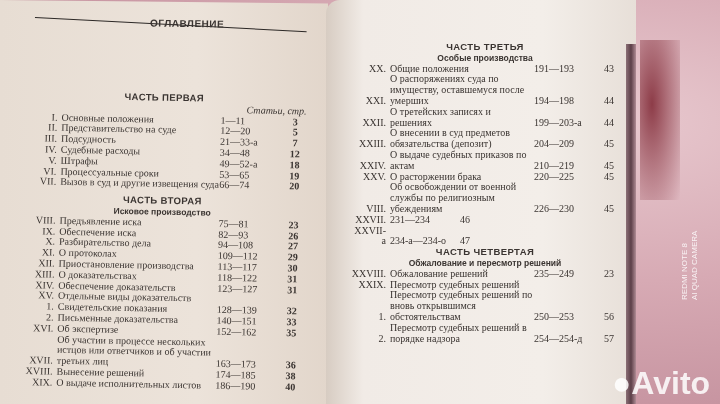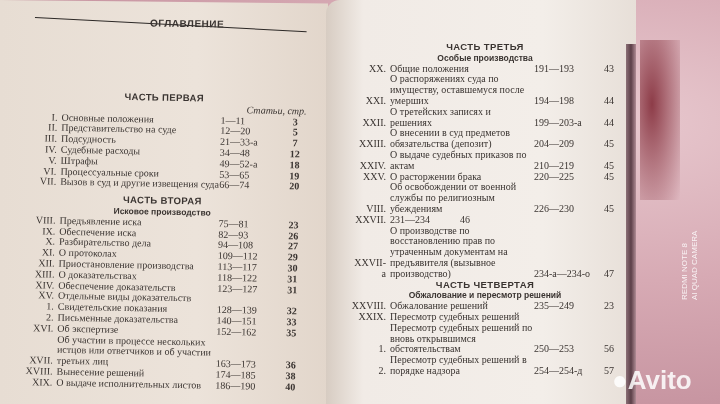--- a/index.html
+++ b/index.html
@@ -28,21 +28,21 @@
   .row { display:flex; align-items:flex-end; }
   .num { width:36px; text-align:right; padding-right:4px; flex:none; }
   .txt { flex:1; }
   .art { width:64px; flex:none; text-align:left; }
   .pg { width:22px; flex:none; text-align:center; font-weight:bold; }
   .right .pg { font-weight:normal; }
   .col-left { position:absolute; left:22px; top:90px; width:285px; transform:rotate(1.1deg); transform-origin:0 0; }
   .col-right { position:absolute; left:350px; top:30px; width:270px; }
   .head-art { text-align:right; font-style:italic; font-size:10px; }
   .avito { position:absolute; left:612px; top:365px; font-family:"Liberation Sans",sans-serif;
-    font-size:26px; font-weight:bold; color:rgba(255,255,255,0.85); }
+    font-size:32px; font-weight:bold; color:rgba(255,255,255,0.85); }
   .stamp { position:absolute; left:680px; top:300px; font-family:"Liberation Sans",sans-serif;
     font-size:8px; color:rgba(255,255,255,0.85); transform:rotate(-90deg); transform-origin:0 0;
     line-height:10px; white-space:nowrap; }
 </style>
 </head>
 <body>
 
 <div class="fabric"></div>
 <div class="stain"></div>
 
@@ -230,21 +230,20 @@
       <span class="art">226—230</span>
       <span class="pg">45</span>
     </div>
     <div class="row">
       <span class="num">XXVII.</span>
       <span class="art">231—234</span>
       <span class="pg">46</span>
     </div>
     <div class="row">
       <span class="num">XXVII-а</span>
-      <span class="txt">О производстве по восстановлению прав по утраченным документам на предъявителя (вызывное производство)</span>
       <span class="art">234-а—234-о</span>
       <span class="pg">47</span>
     </div>
     <div class="part-h" style="">ЧАСТЬ ЧЕТВЕРТАЯ</div>
     <div class="sub-h">Обжалование и пересмотр решений</div>
     <div class="row">
       <span class="num">XXVIII.</span>
       <span class="txt">Обжалование решений</span>
       <span class="art">235—249</span>
       <span class="pg">23</span>

